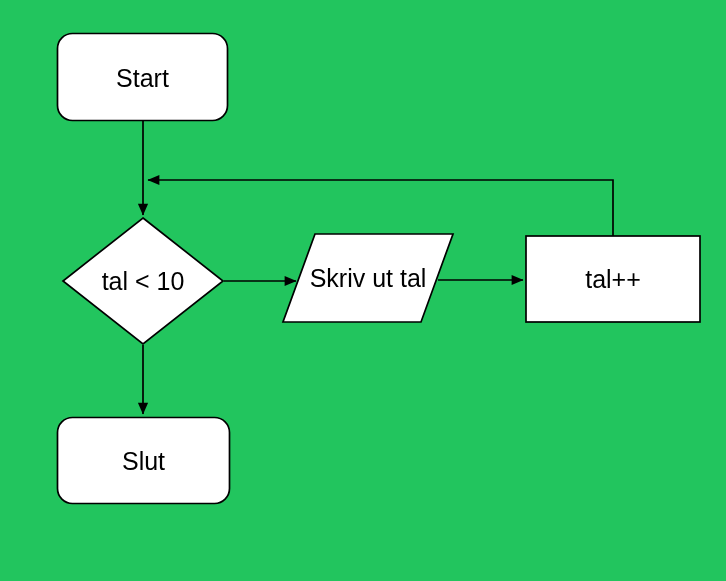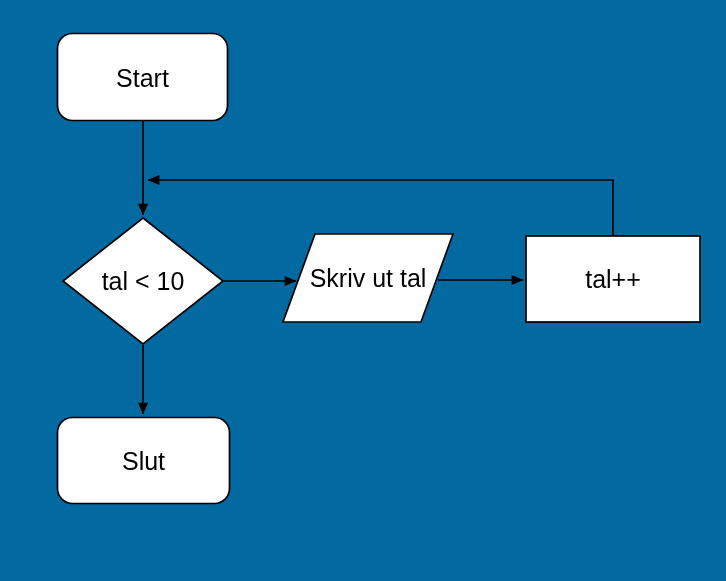--- a/index.html
+++ b/index.html
@@ -4,21 +4,21 @@
 <style>
   html, body {
     margin: 0;
     padding: 0;
     background: #ffffff;
   }
   .canvas {
     position: relative;
     width: 726px;
     height: 581px;
-    background: #0369a1;
+    background: #22c55e;
     overflow: hidden;
   }
   svg {
     display: block;
   }
   .node-shape {
     fill: #ffffff;
     stroke: #000000;
     stroke-width: 1.7;
   }

